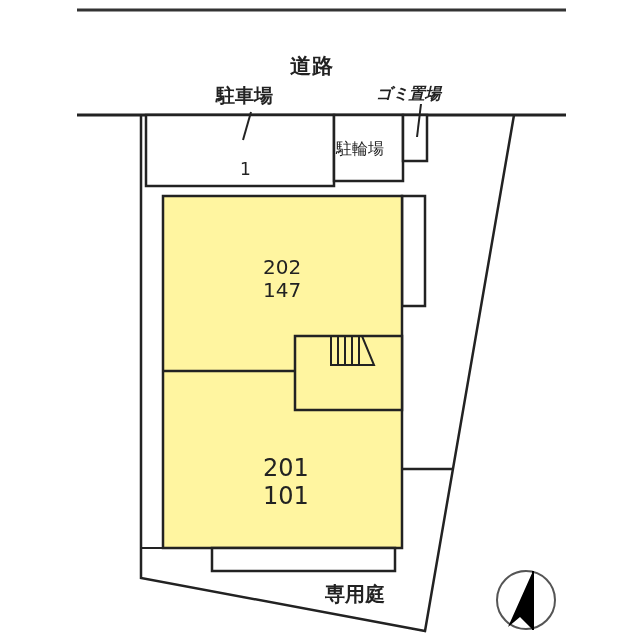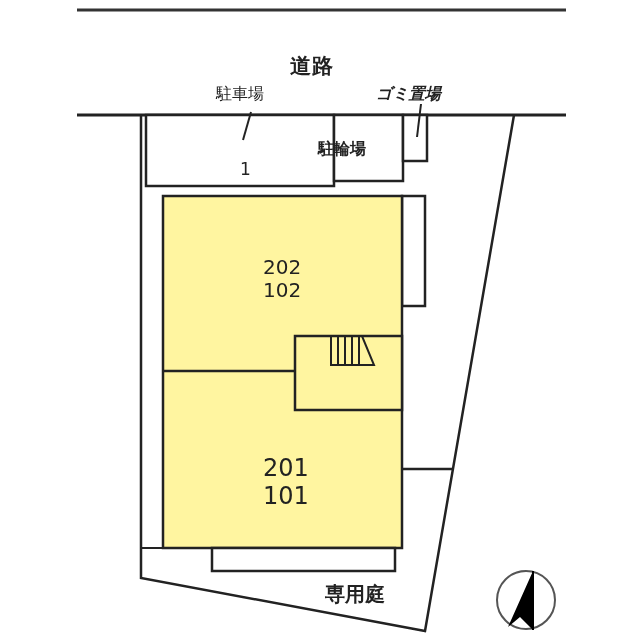--- a/index.html
+++ b/index.html
@@ -22,23 +22,23 @@
       top: 0;
     }
     .lbl {
       position: absolute;
       font-family: "DejaVu Sans", "Liberation Sans", sans-serif;
       color: #222222;
       white-space: nowrap;
       line-height: 1;
     }
     .road-label { left: 290px; top: 56px; font-size: 21px; font-weight: bold; letter-spacing: 1px; }
-    .parking-label { left: 216px; top: 86px; font-size: 16px; font-weight: normal; }
+    .parking-label { left: 216px; top: 86px; font-size: 19px; font-weight: bold; }
     .trash-label { left: 376px; top: 86px; font-size: 16px; font-weight: bold; font-style: italic; }
-    .bike-label { left: 318px; top: 141px; font-size: 16px; font-weight: bold; }
+    .bike-label { left: 336px; top: 141px; font-size: 16px; font-weight: normal; }
     .parking-no { left: 240px; top: 161px; font-size: 17px; }
     .unit-a { left: 263px; top: 256px; font-size: 20px; line-height: 1.15; }
     .unit-b { left: 263px; top: 455px; font-size: 24px; text-align: center; line-height: 1.15; }
     .garden-label { left: 325px; top: 584px; font-size: 20px; font-weight: bold; }
   </style>
 </head>
 <body>
 
 <div class="canvas">
 
@@ -89,21 +89,21 @@
   </svg>
 
   <div class="lbl road-label">道路</div>
   <div class="lbl parking-label">駐車場</div>
   <div class="lbl trash-label">ゴミ置場</div>
   <div class="lbl bike-label">駐輪場</div>
   <div class="lbl parking-no">1</div>
 
   <div class="lbl unit-a">
     <div>202</div>
-    <div>102</div>
+    <div>147</div>
   </div>
   <div class="lbl unit-b">
     <div>201</div>
     <div>101</div>
   </div>
 
   <div class="lbl garden-label">専用庭</div>
 </div>
 
 </body></html>

